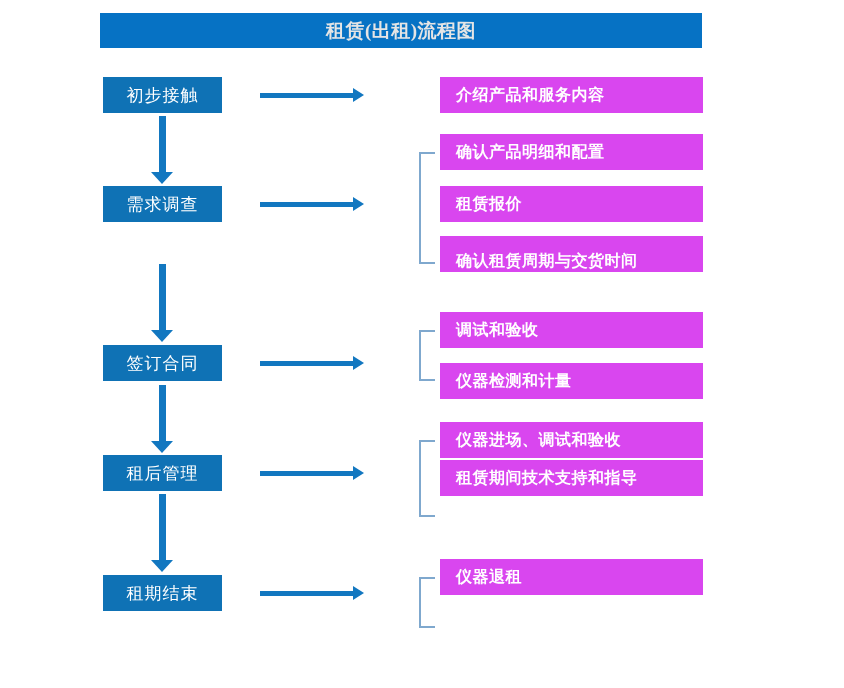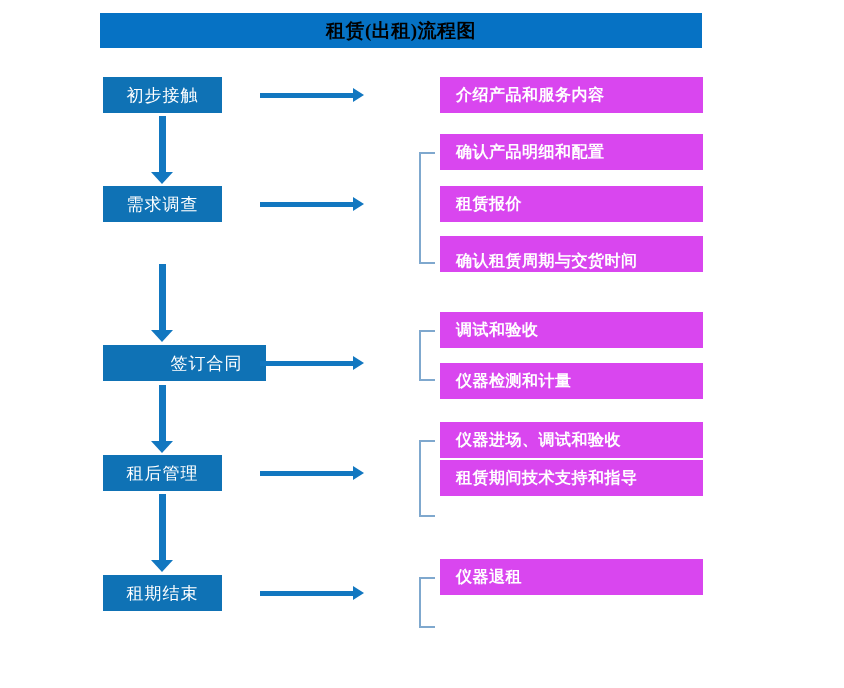--- a/index.html
+++ b/index.html
@@ -24,21 +24,21 @@
     left: 100px;
     top: 13px;
     width: 602px;
     height: 35px;
     background: #0672C4;
     display: flex;
     align-items: center;
     justify-content: center;
   }
   .title-bar .title-text {
-    color: #000000;
+    color: #e5e5e5;
     font-size: 19px;
     font-weight: bold;
     letter-spacing: 0.5px;
     font-family: "Liberation Serif", "DejaVu Serif", serif;
   }
 
   
   .stage-box {
     position: absolute;
     left: 103px;
@@ -140,21 +140,21 @@
   <div class="title-bar">
     <span class="title-text">租赁(出租)流程图</span>
   </div>
 
   <div class="stage-box" style="top:77px;">
     <span class="stage-label">初步接触</span>
   </div>
   <div class="stage-box" style="top:186px;">
     <span class="stage-label">需求调查</span>
   </div>
-  <div class="stage-box" style="top:345px;padding-left:44px;">
+  <div class="stage-box" style="top:345px;">
     <span class="stage-label">签订合同</span>
   </div>
   <div class="stage-box" style="top:455px;">
     <span class="stage-label">租后管理</span>
   </div>
   <div class="stage-box" style="top:575px;">
     <span class="stage-label">租期结束</span>
   </div>
 
   <div class="v-arrow" style="left:151px; top:116px; height:68px;">

